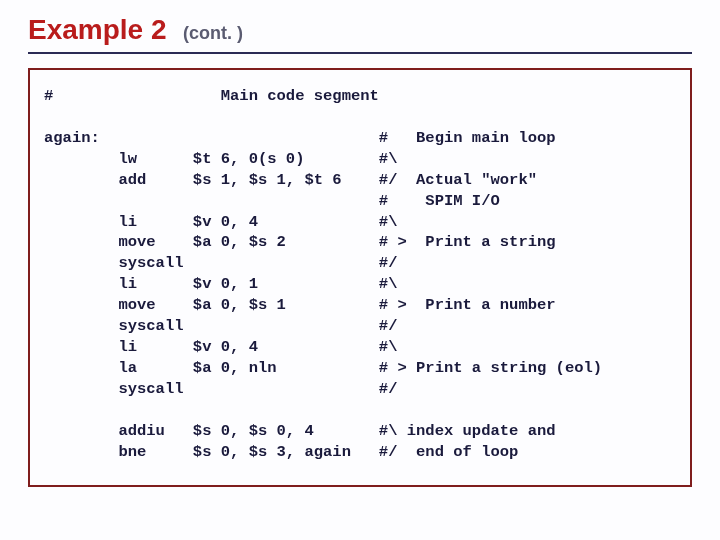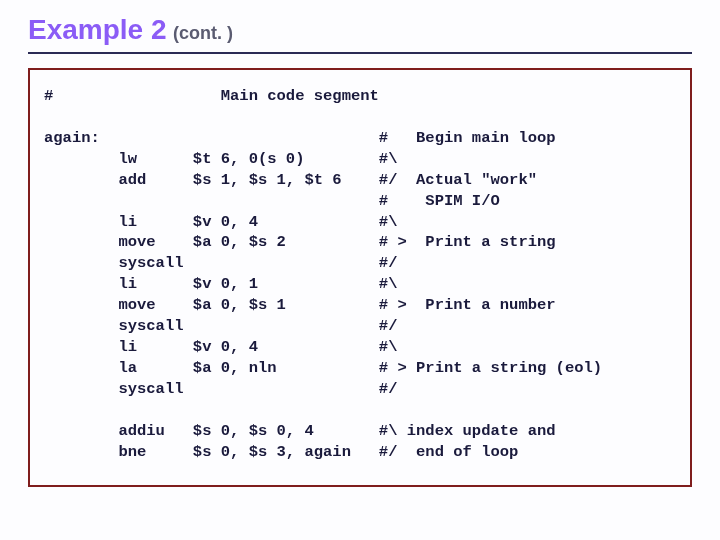--- a/index.html
+++ b/index.html
@@ -17,29 +17,29 @@
     padding: 14px 28px 20px 28px;
   }
   .title-wrap {
     padding-bottom: 6px;
     border-bottom: 2px solid #2b2b55;
     margin-bottom: 14px;
   }
   .title {
     font-size: 28px;
     font-weight: 700;
-    color: #8b5cf6;
+    color: #b91c1c;
     display: inline;
   }
   .subtitle {
     font-size: 18px;
     font-weight: 700;
     color: #5a5b71;
     display: inline;
-    margin-left: 2px;
+    margin-left: 12px;
   }
   .code-box {
     border: 2px solid #7f1d1d;
     padding: 16px 18px 22px 14px;
     box-sizing: border-box;
     width: 100%;
   }
   pre.code {
     margin: 0;
     font-family: "Courier New", Courier, monospace;

